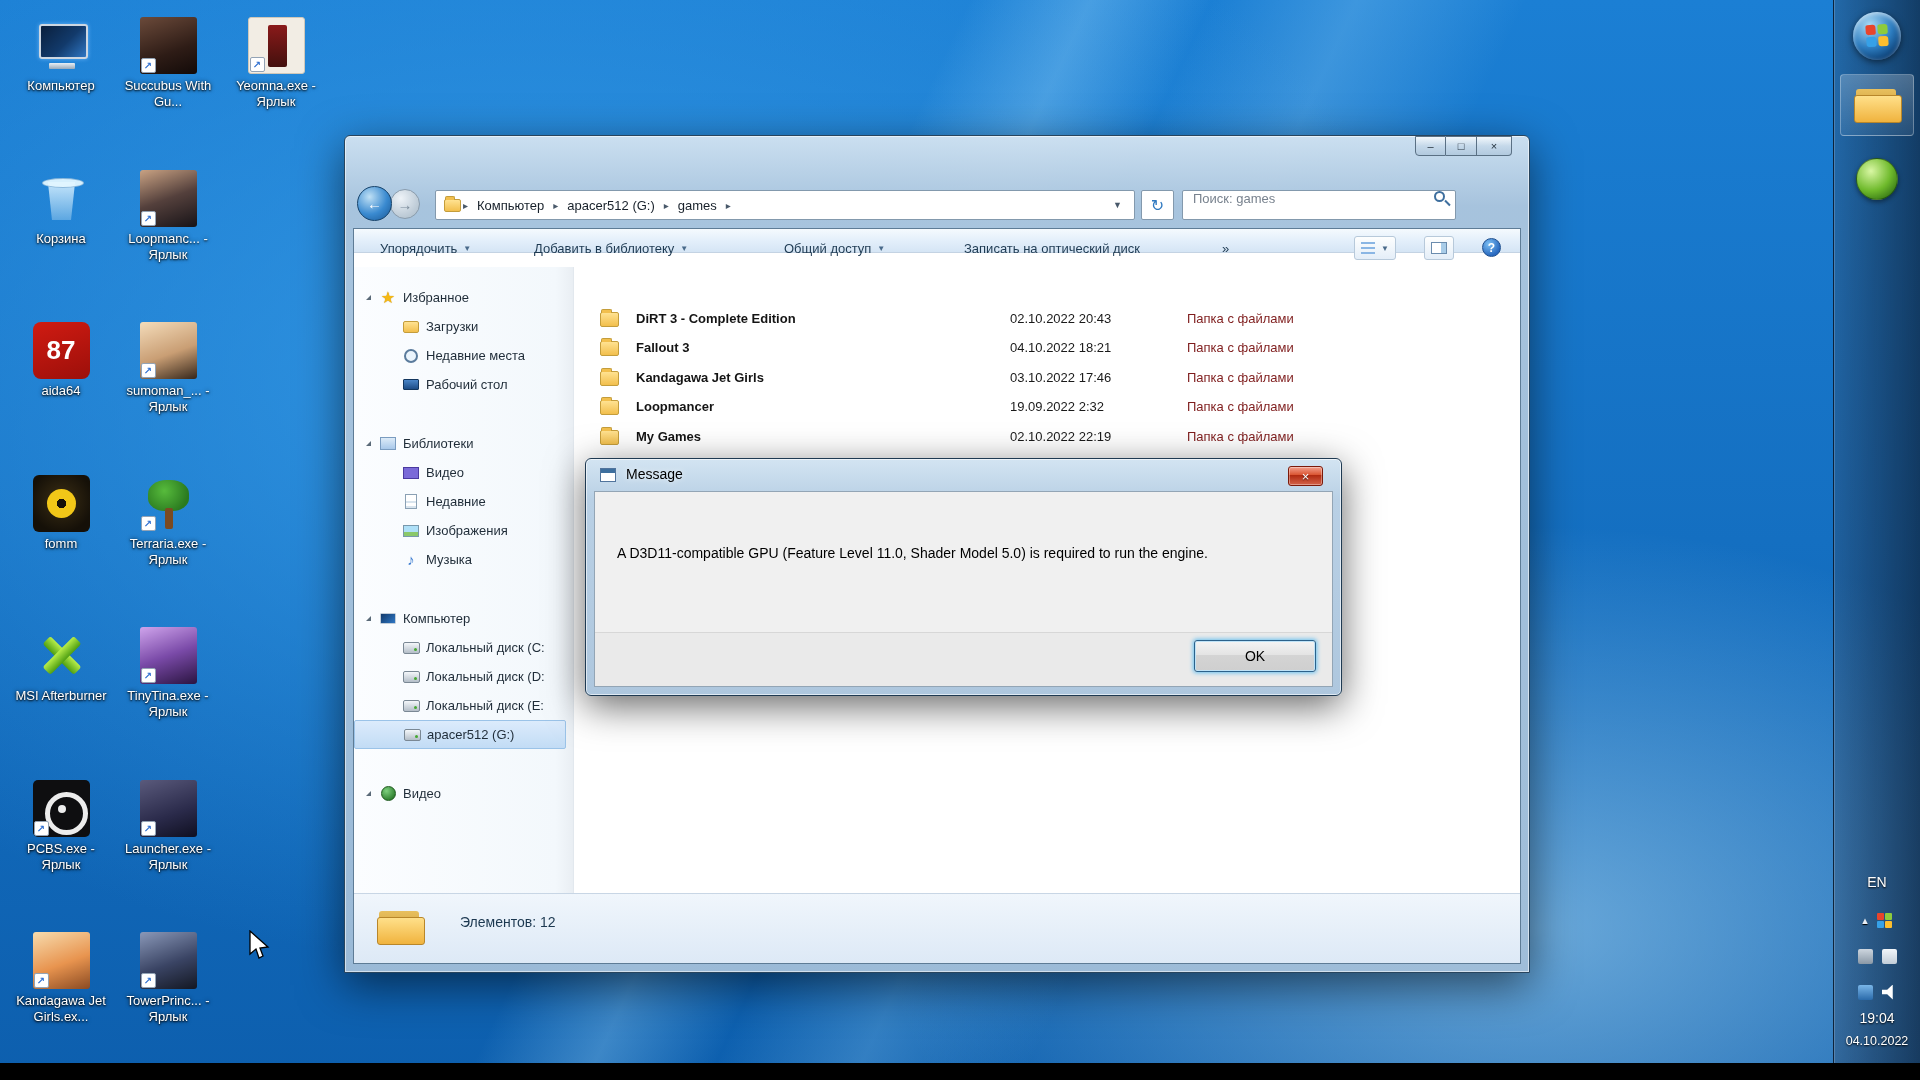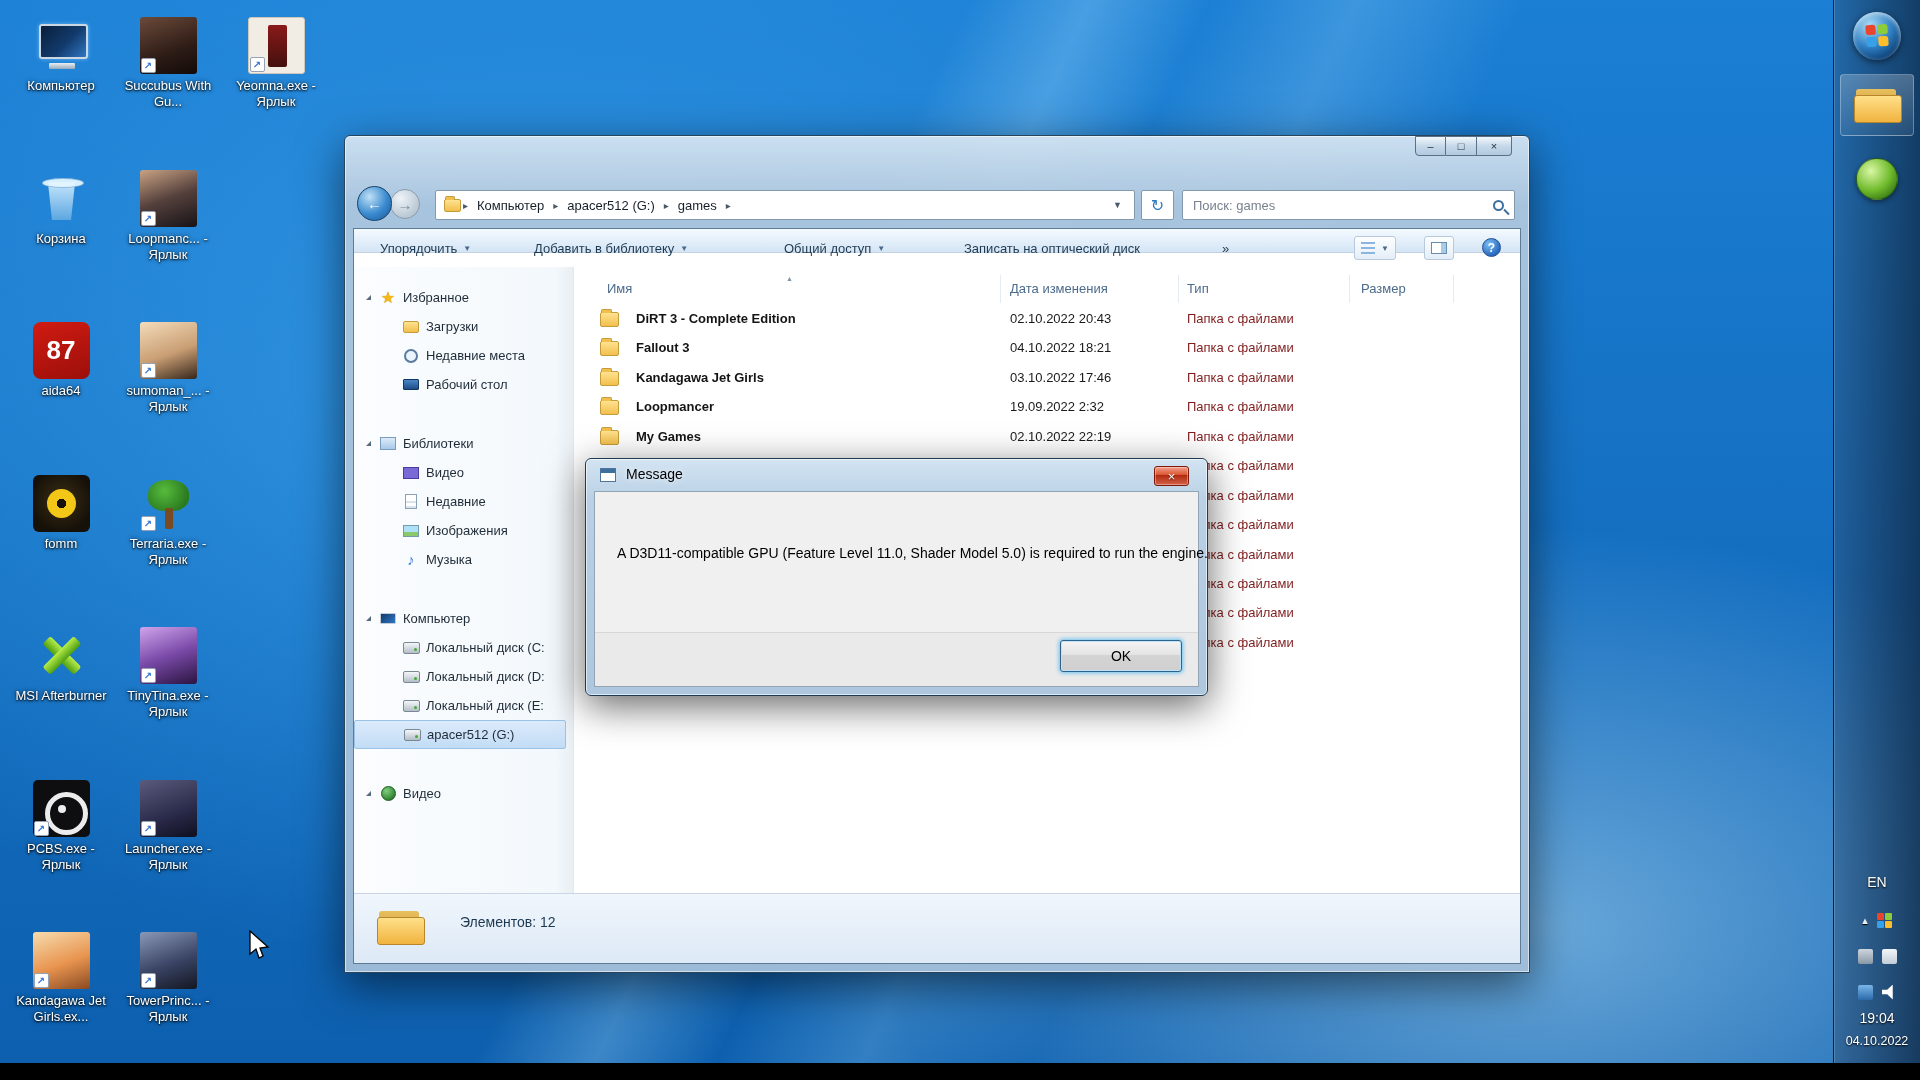--- a/index.html
+++ b/index.html
@@ -76,22 +76,22 @@
     background:radial-gradient(circle at 35% 30%, #eef3f8, #c2cfda 60%, #a9bac7);}
   .addr{ position:absolute; left:90px; top:8px; width:700px; height:30px; background:#fff; border:1px solid #8399ad; border-radius:2px;
     display:flex; align-items:center; padding:0 8px; font-size:13px; color:#17202a;}
   .addr .seg{ padding:0 7px; white-space:nowrap; }
   .bc-sep{ font-size:10px; color:#49596a; padding:0 2px; }
   .addr-dd{ margin-left:auto; font-size:9px; color:#49596a; padding:0 4px;}
   .mini-folder{ width:17px; height:13px; position:relative; background:linear-gradient(#ffe291,#f2bf4d); border:1px solid #c49d3b; border-radius:2px; flex:none;}
   .mini-folder::before{ content:""; position:absolute; left:0px; top:-4px; width:8px; height:3px; background:#f2bf4d; border:1px solid #c49d3b; border-bottom:none; border-radius:2px 2px 0 0;}
   .refresh{ position:absolute; left:796px; top:8px; width:33px; height:30px; background:#fff; border:1px solid #8399ad; border-radius:2px;
     display:flex; align-items:center; justify-content:center; color:#2e78c0; font-size:16px;}
-  .search{ position:absolute; left:837px; top:8px; width:333px; height:30px; background:#fff; border:1px solid #8399ad; border-radius:2px;
-    display:flex; align-items:center; padding:0 10px; font-size:13px; color:#78828e;}
+  .search{ position:absolute; left:837px; top:8px; width:274px; height:30px; background:#fff; border:1px solid #8399ad; border-radius:2px;
+    display:flex; padding:0 10px; font-size:13px; color:#78828e;}
   .mag{ margin-left:auto; width:11px; height:11px; border:2px solid #3e6f9e; border-radius:50%; position:relative; flex:none;}
   .mag::after{ content:""; position:absolute; left:8px; top:9px; width:7px; height:2px; background:#3e6f9e; transform:rotate(45deg); }
 
   .client{ position:absolute; left:8px; right:8px; top:92px; bottom:8px; background:#fff; border:1px solid #5e7c96; }
   .cmdbar{ position:absolute; left:0; right:0; top:0; height:24px;
     background:linear-gradient(#f5fafe,#e2eefa 55%,#d5e5f5); border-bottom:1px solid #c4d3e3; }
   .cmbtn{ position:absolute; top:6px; height:26px; display:flex; align-items:center; padding:0 10px; font-size:13px; color:#1e3a52; border-radius:3px;}
   .dd{ font-size:8px; color:#4a6a8a; margin-left:6px; }
   .viewbtn{ position:absolute; top:7px; height:24px; display:flex; align-items:center; justify-content:center; border:1px solid #b7c9da;
     background:linear-gradient(#fdfefe,#e4eef8); border-radius:3px;}
@@ -137,21 +137,21 @@
     border:1px solid #c49d3b; border-radius:2px;}
   .ficon::before{ content:""; position:absolute; left:0px; top:-4px; width:9px; height:3px; background:#f2bf4d; border:1px solid #c49d3b; border-bottom:none; border-radius:2px 2px 0 0;}
 
   .statusbar{ position:absolute; left:0; right:0; bottom:0; height:70px; background:linear-gradient(#f0f6fc,#dde9f6); border-top:1px solid #c8d6e5;}
   .folder-lg{ position:absolute; width:46px; height:36px; }
   .folder-lg::before{ content:""; position:absolute; left:2px; top:2px; width:40px; height:28px; background:linear-gradient(#e8c05e,#c89530); border-radius:3px;}
   .folder-lg::after{ content:""; position:absolute; left:0; bottom:0; width:46px; height:26px; background:linear-gradient(#ffe08a,#f0b33e); border:1px solid #b8862a; border-radius:3px;}
   .statustext{ position:absolute; left:106px; top:20px; font-size:14px; color:#1c3850;}
 
   
-  .dialog{ position:absolute; left:585px; top:458px; width:623px; height:238px; z-index:20;
+  .dialog{ position:absolute; left:585px; top:458px; width:757px; height:238px; z-index:20;
     border-radius:6px; border:1px solid #1f3a52;
     background:linear-gradient(180deg,#d3e4f2,#b9d0e5 40px,#aec7de);
     box-shadow:inset 0 0 0 1px rgba(255,255,255,.6), 0 10px 38px rgba(0,0,0,.6);}
   .dlg-cap{ position:absolute; left:0; right:0; top:0; height:32px; }
   .dlg-ico{ position:absolute; left:14px; top:9px; width:16px; height:14px; background:#fff; border:1px solid #51749c; }
   .dlg-ico::before{ content:""; position:absolute; left:0; top:0; width:100%; height:4px; background:#3d6f9e;}
   .dlg-title{ position:absolute; left:40px; top:7px; font-size:14px; color:#000; text-shadow:0 0 6px rgba(255,255,255,.9);}
   .dlg-close{ position:absolute; right:18px; top:7px; width:35px; height:20px; border:1px solid #7c1a0a; border-radius:3px;
     background:linear-gradient(#f3a08d,#d9532f 45%,#b02a10 46%,#d4634a);
     color:#fff; font-size:13px; display:flex; align-items:center; justify-content:center; text-shadow:0 1px 1px rgba(0,0,0,.6);
@@ -458,31 +458,20 @@
             <span class="tri"></span>
             <span class="nico">
                 <span class="i-net"></span>
               </span>
             <span>Видео</span>
           </div>
         </div>
       </div>
 
       <div class="filepane">
-        <div class="hdr">
-          <span class="sort">▲</span>
-          <span class="hcell" style="left:33px">Имя</span>
-          <span class="hcell" style="left:436px">Дата изменения</span>
-          <span class="hcell" style="left:613px">Тип</span>
-          <span class="hcell" style="left:787px">Размер</span>
-          <span class="hsep" style="left:426px"></span>
-          <span class="hsep" style="left:604px"></span>
-          <span class="hsep" style="left:775px"></span>
-          <span class="hsep" style="left:879px"></span>
-        </div>
 
         <div class="frow" style="top:38px">
           <span class="ficon"></span>
           <span class="fname">DiRT 3 - Complete Edition</span>
           <span class="fdate">02.10.2022 20:43</span>
           <span class="ftype">Папка с файлами</span>
         </div>
         <div class="frow" style="top:67px">
           <span class="ficon"></span>
           <span class="fname">Fallout 3</span>

